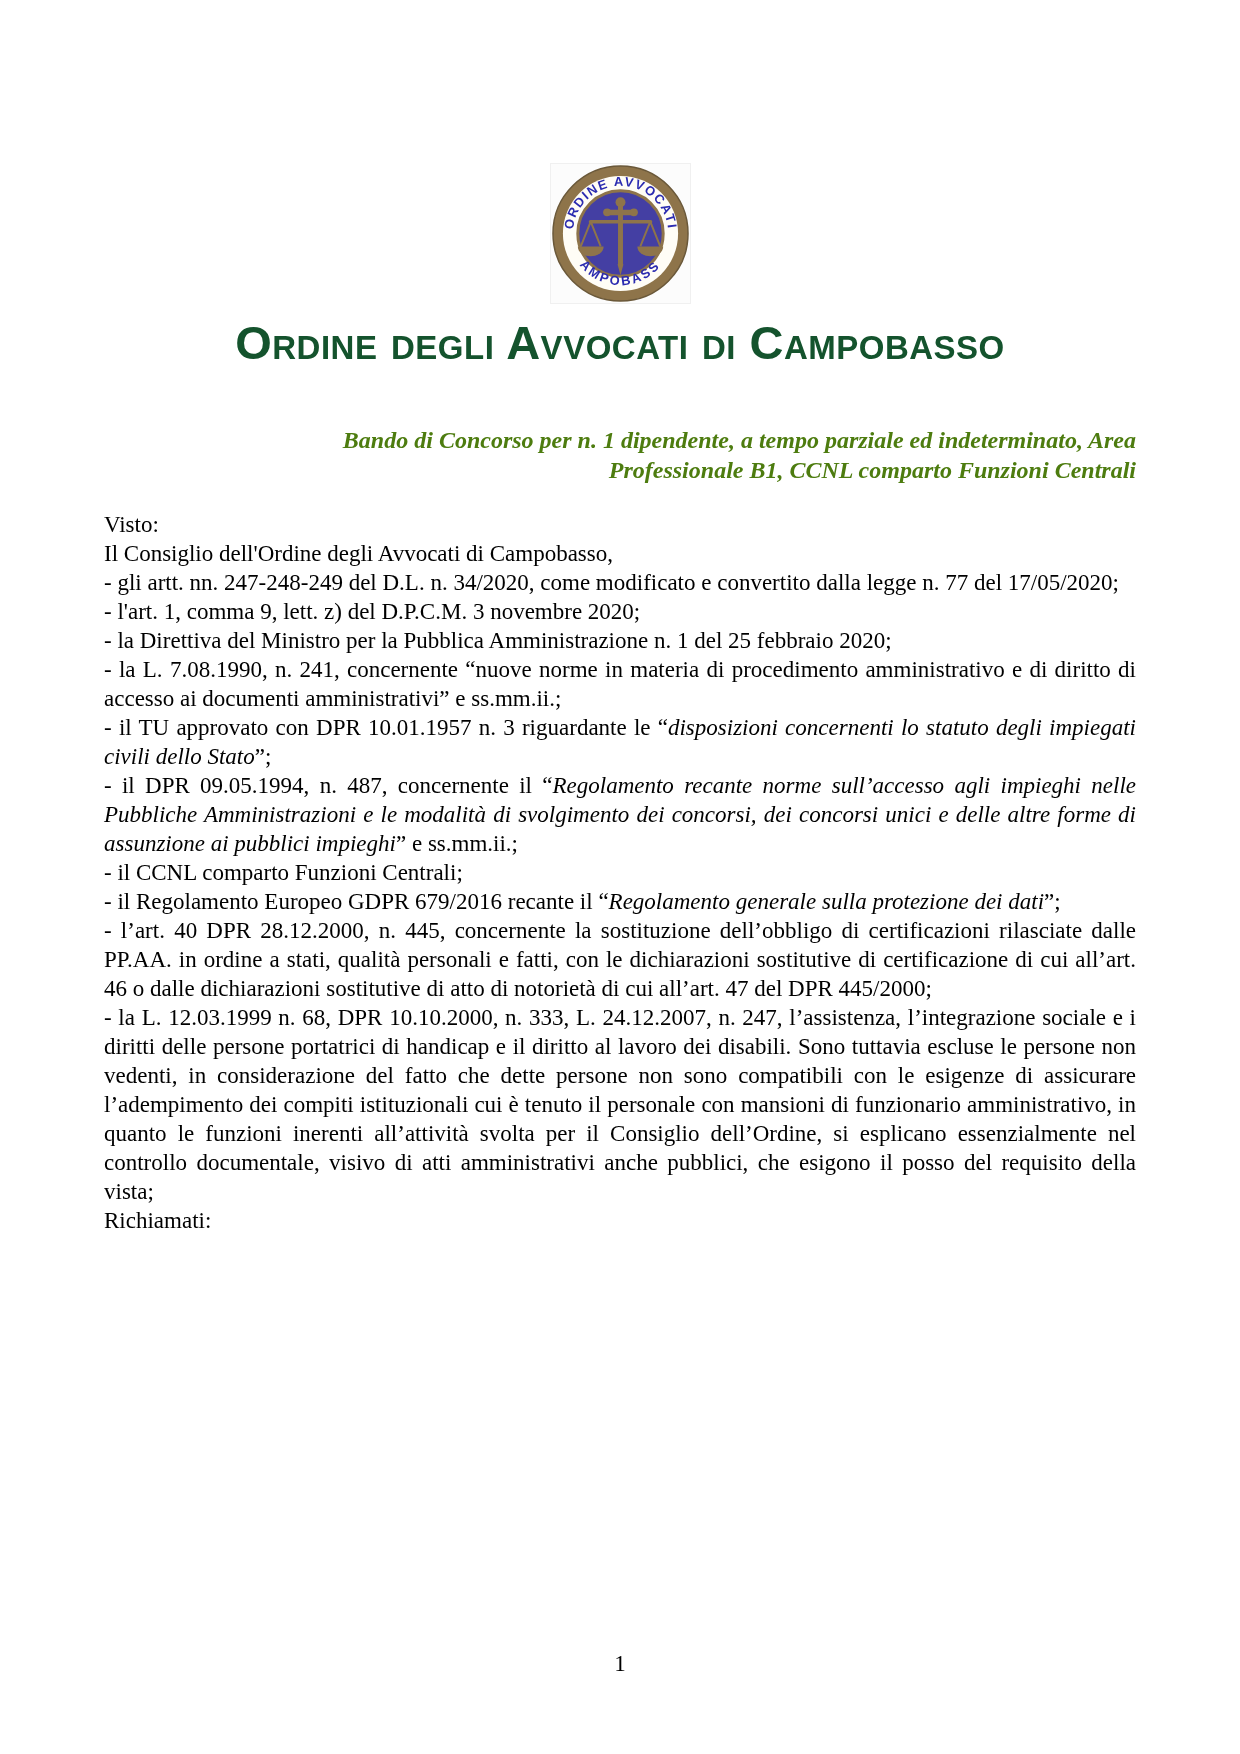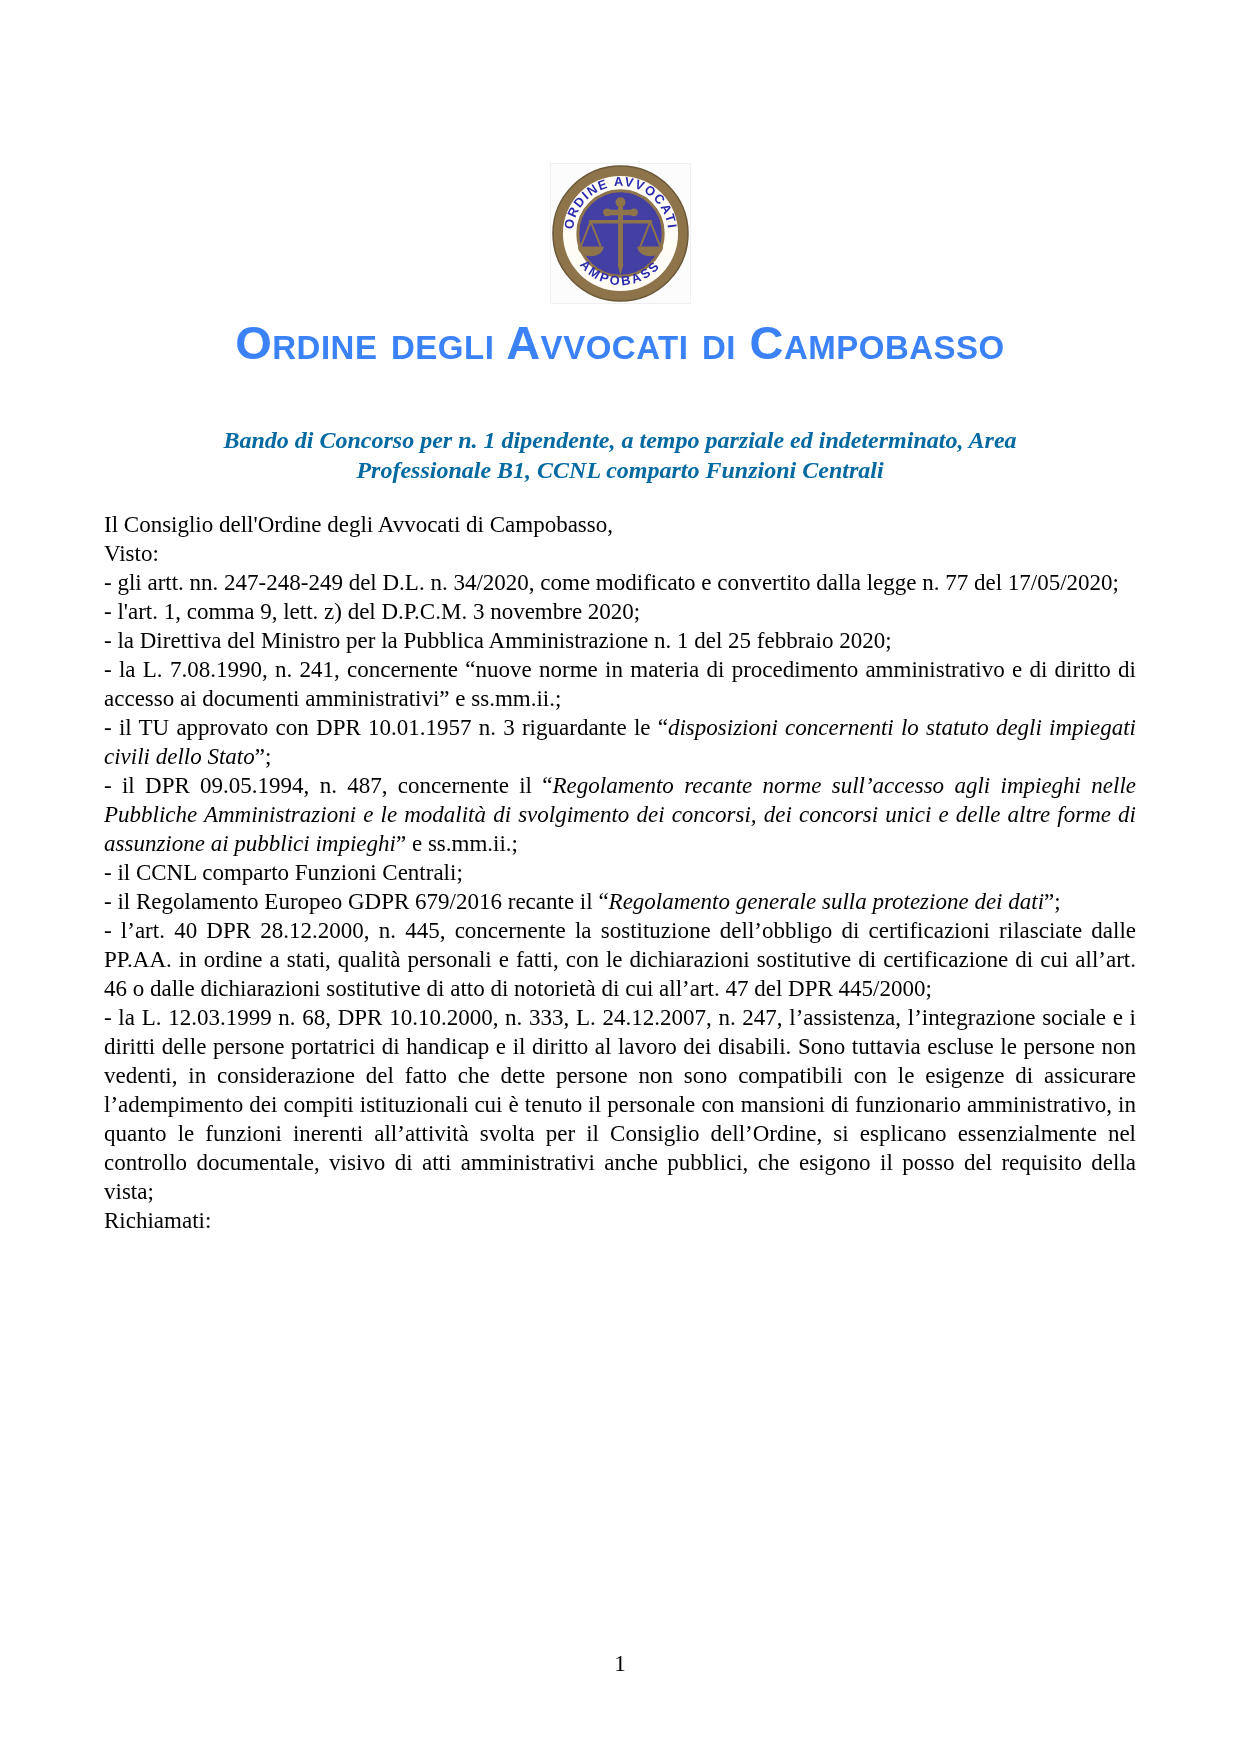--- a/index.html
+++ b/index.html
@@ -43,26 +43,26 @@
     font-weight: bold;
     font-variant: small-caps;
     font-size: 47px;
     line-height: 48px;
     letter-spacing: 0.5px;
     color: #1515d2;
   }
 
   .subtitle {
     margin-top: 58px;
-    text-align: center;
+    text-align: right;
     font-weight: bold;
     font-style: italic;
     font-size: 24px;
     line-height: 30px;
-    color: #0369a1;
+    color: #4d7c0f;
   }
 
   .doc-body {
     margin-top: 25px;
     font-size: 23px;
     line-height: 29px;
   }
   .doc-body p {
     margin: 0;
     text-align: justify;
@@ -115,30 +115,30 @@
           </g>
           <g fill="#8e744a">
             <path d="M27 83 A13 10 0 0 0 53 83 Z"></path>
             <path d="M87 83 A13 10 0 0 0 113 83 Z"></path>
           </g>
         </g>
       </svg>
     </div>
   </div>
 
-  <h1 class="page-title" style="color: #3b82f6;">Ordine degli Avvocati di Campobasso</h1>
+  <h1 class="page-title" style="color: #14532d;">Ordine degli Avvocati di Campobasso</h1>
 
   <div class="subtitle">
     <div>Bando di Concorso per n. 1 dipendente, a tempo parziale ed indeterminato, Area</div>
     <div>Professionale B1, CCNL comparto Funzioni Centrali</div>
   </div>
 
   <div class="doc-body">
+      <p><span>Visto:</span></p>
       <p><span>Il Consiglio dell'Ordine degli Avvocati di Campobasso,</span></p>
-      <p><span>Visto:</span></p>
       <p><span>- gli artt. nn. 247-248-249 del D.L. n. 34/2020, come modificato e convertito dalla legge n. 77 del 17/05/2020;</span></p>
       <p><span>- l'art. 1, comma 9, lett. z) del D.P.C.M. 3 novembre 2020;</span></p>
       <p><span>- la Direttiva del Ministro per la Pubblica Amministrazione n. 1 del 25 febbraio 2020;</span></p>
       <p><span>- la L. 7.08.1990, n. 241, concernente “nuove norme in materia di procedimento amministrativo e di diritto di accesso ai documenti amministrativi” e ss.mm.ii.;</span></p>
       <p><span>- il TU approvato con DPR 10.01.1957 n. 3 riguardante le “</span><span class="it">disposizioni concernenti lo statuto degli impiegati civili dello Stato</span><span>”;</span></p>
       <p><span>- il DPR 09.05.1994, n. 487, concernente il “</span><span class="it">Regolamento recante norme sull’accesso agli impieghi nelle Pubbliche Amministrazioni e le modalità di svolgimento dei concorsi, dei concorsi unici e delle altre forme di assunzione ai pubblici impieghi</span><span>” e ss.mm.ii.;</span></p>
       <p><span>- il CCNL comparto Funzioni Centrali;</span></p>
       <p><span>- il Regolamento Europeo GDPR 679/2016 recante il “</span><span class="it">Regolamento generale sulla protezione dei dati</span><span>”;</span></p>
       <p><span>- l’art. 40 DPR 28.12.2000, n. 445, concernente la sostituzione dell’obbligo di certificazioni rilasciate dalle PP.AA. in ordine a stati, qualità personali e fatti, con le dichiarazioni sostitutive di certificazione di cui all’art. 46 o dalle dichiarazioni sostitutive di atto di notorietà di cui all’art. 47 del DPR 445/2000;</span></p>
       <p><span>- la L. 12.03.1999 n. 68, DPR 10.10.2000, n. 333, L. 24.12.2007, n. 247, l’assistenza, l’integrazione sociale e i diritti delle persone portatrici di handicap e il diritto al lavoro dei disabili. Sono tuttavia escluse le persone non vedenti, in considerazione del fatto che dette persone non sono compatibili con le esigenze di assicurare l’adempimento dei compiti istituzionali cui è tenuto il personale con mansioni di funzionario amministrativo, in quanto le funzioni inerenti all’attività svolta per il Consiglio dell’Ordine, si esplicano essenzialmente nel controllo documentale, visivo di atti amministrativi anche pubblici, che esigono il posso del requisito della vista;</span></p>

